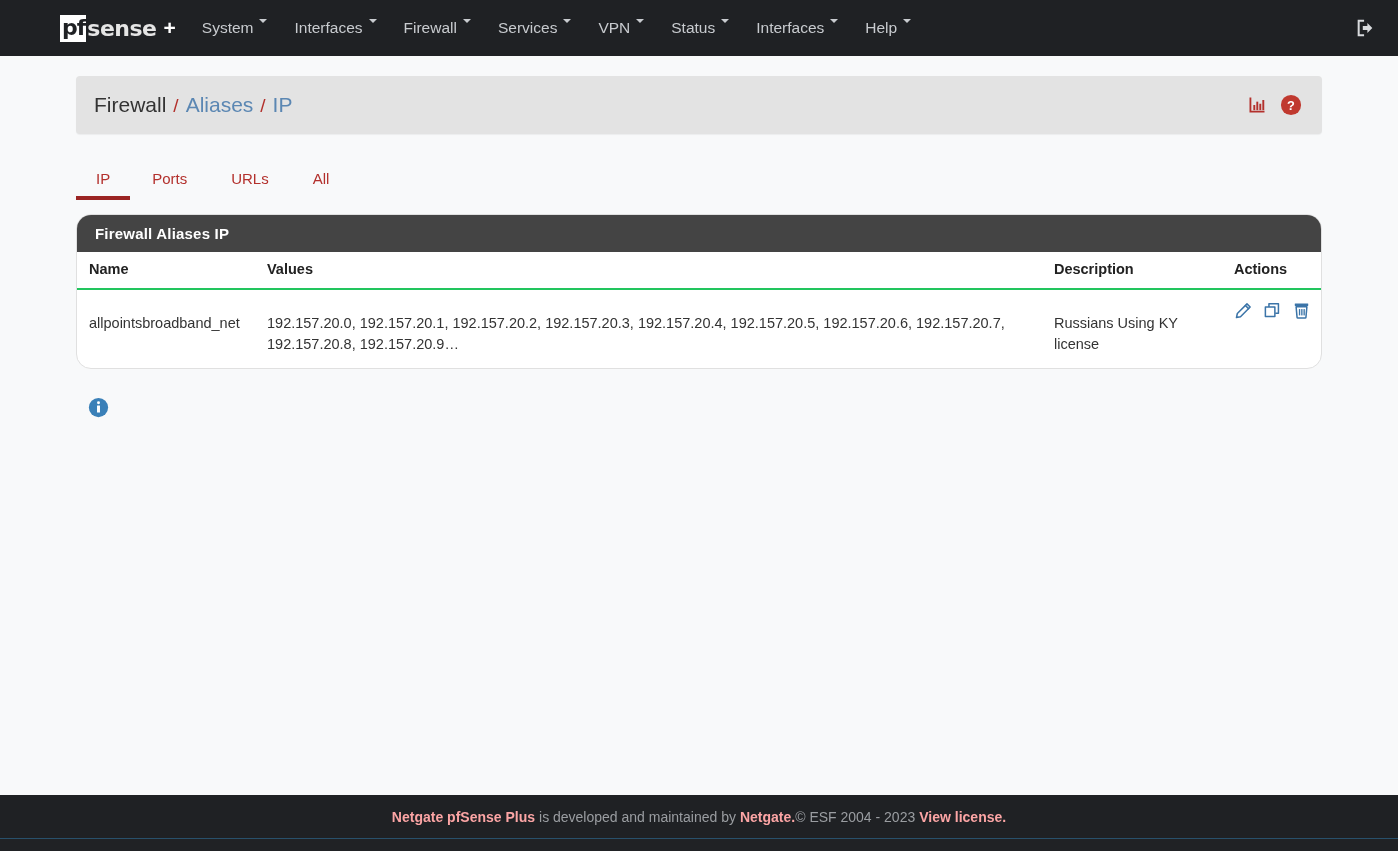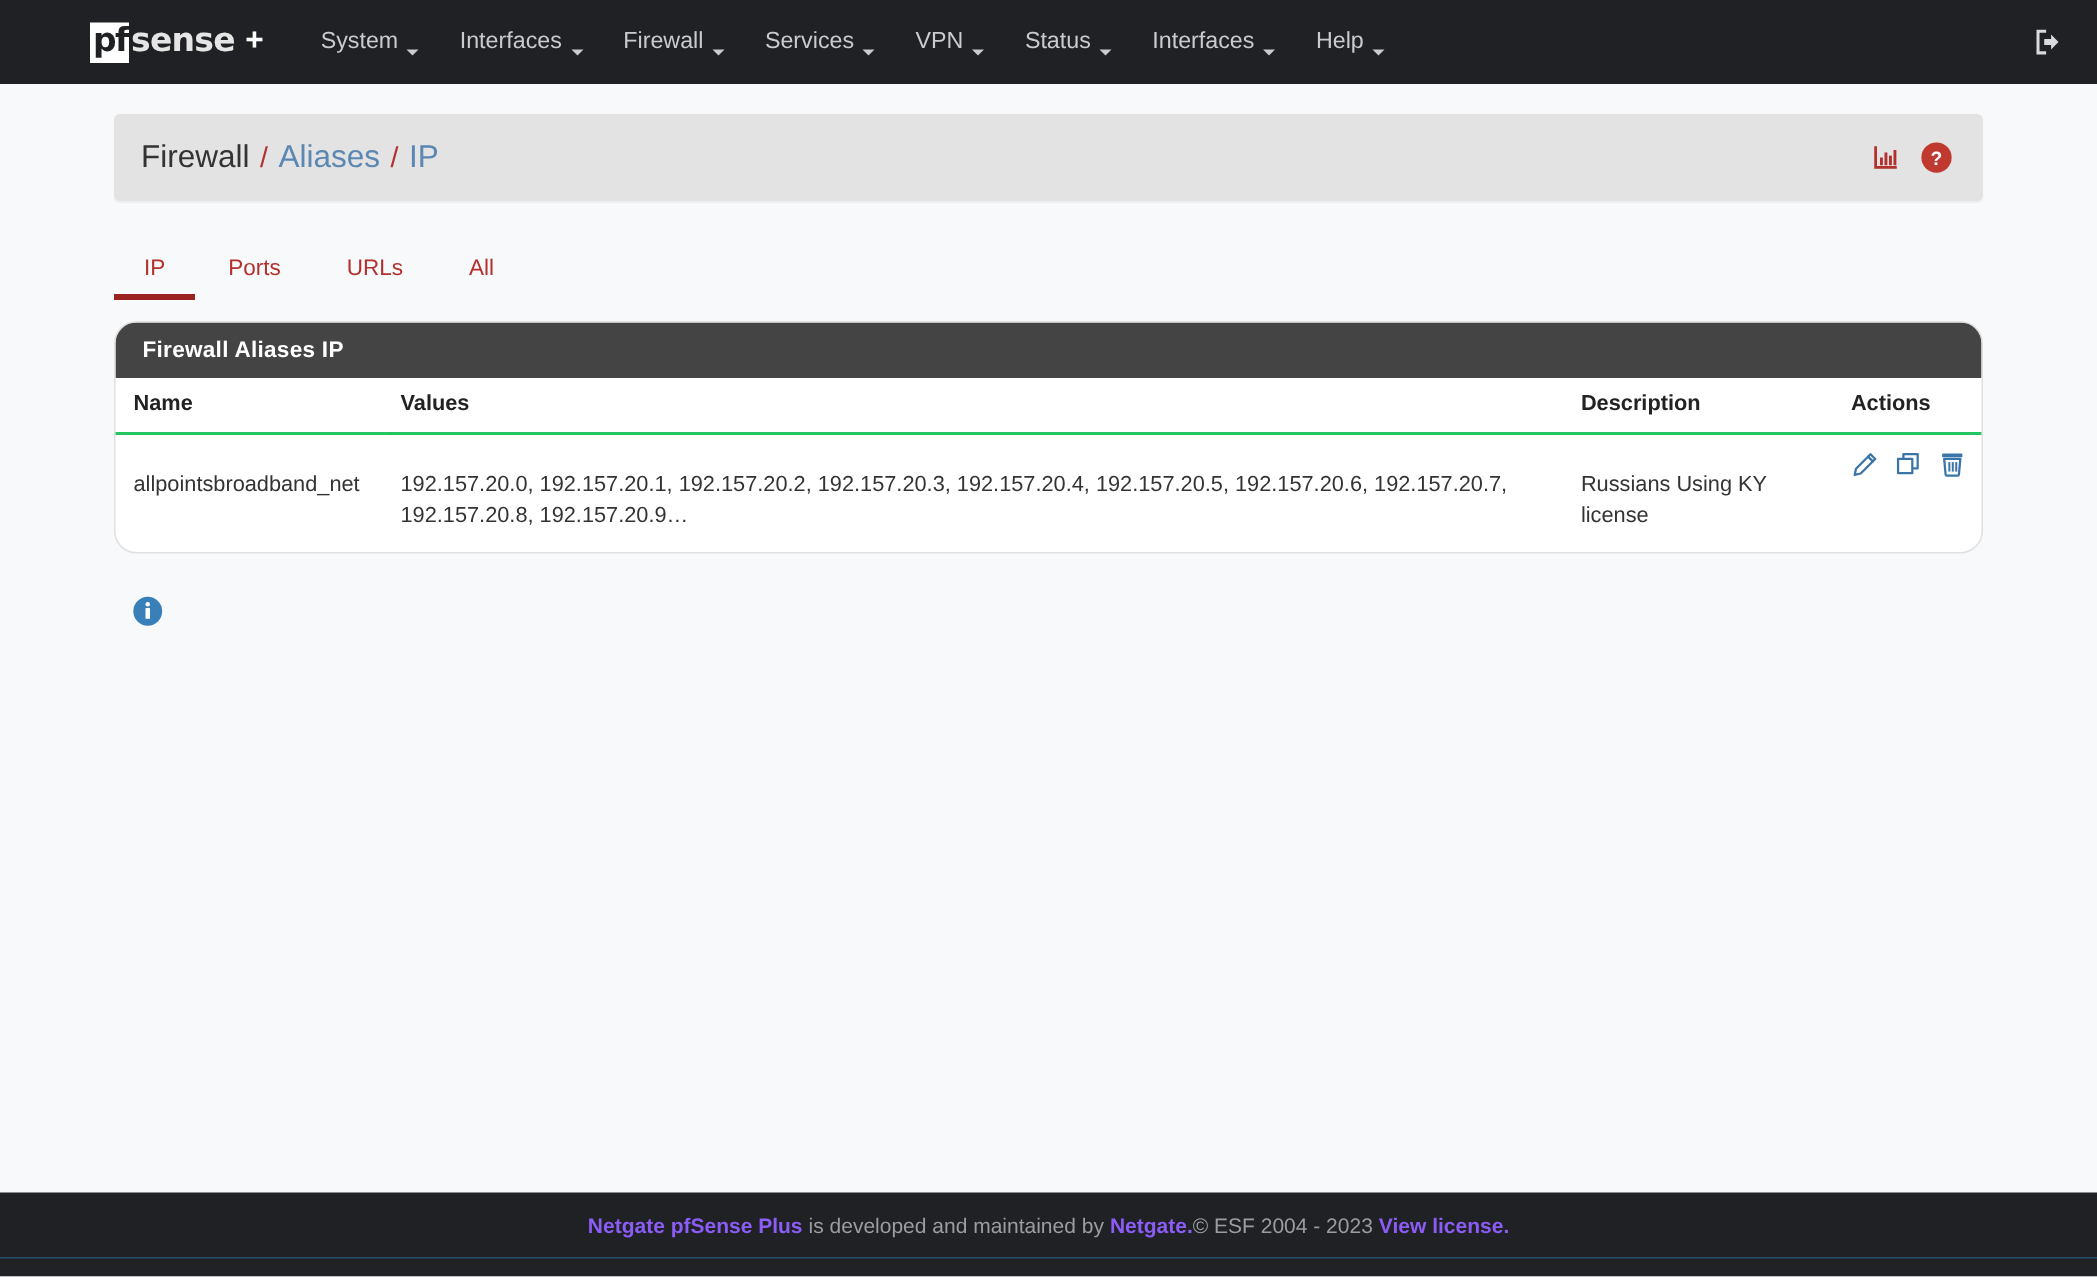--- a/index.html
+++ b/index.html
@@ -16,21 +16,22 @@
   .navbar {
     height: 56px;
     background: #1f2124;
     display: flex;
     align-items: center;
     padding: 0 18px 0 60px;
     position: relative;
   }
   .brand {
     display: flex;
-    margin-right: 38px;
+    align-items: center;
+    margin-right: 26px;
     user-select: none;
   }
   .brand-mark {
     background: #ffffff;
     color: #1f2124;
     font-weight: bold;
     font-size: 22px;
     line-height: 1;
     padding: 2px 1px 3px 2px;
     letter-spacing: -1px;
@@ -52,21 +53,21 @@
   }
   .nav-items { display: flex; align-items: center; }
   .nav-item {
     color: #c8cbcf;
     font-size: 15.5px;
     padding: 6px 0;
     margin: 0 27px 0 0;
     cursor: pointer;
     white-space: nowrap;
     display: inline-flex;
-    align-items: flex-end;
+    align-items: flex-start;
   }
   .caret {
     display: inline-block;
     width: 0; height: 0;
     margin-left: 6px;
     border-left: 4.5px solid transparent;
     border-right: 4.5px solid transparent;
     border-top: 4.5px solid #c8cbcf;
   }
   .logout-btn {
@@ -212,21 +213,21 @@
     position: absolute;
     left: 0; right: 0; bottom: 13px;
     height: 43px;
     background: #1f2124;
     display: flex;
     align-items: center;
     justify-content: center;
     font-size: 14px;
     color: #9a9da1;
   }
-  .footer .b { color: #8b5cf6; font-weight: bold; }
+  .footer .b { color: #fca5a5; font-weight: bold; }
   .footer span { margin-right: 4px; }
   .footer a.b { cursor: pointer; text-decoration: none; }
 
   .scrollbar-track {
     position: absolute;
     left: 0; right: 0; bottom: 0;
     height: 13px;
     background: #202225;
     border-top: 1px solid #28506b;
   }

